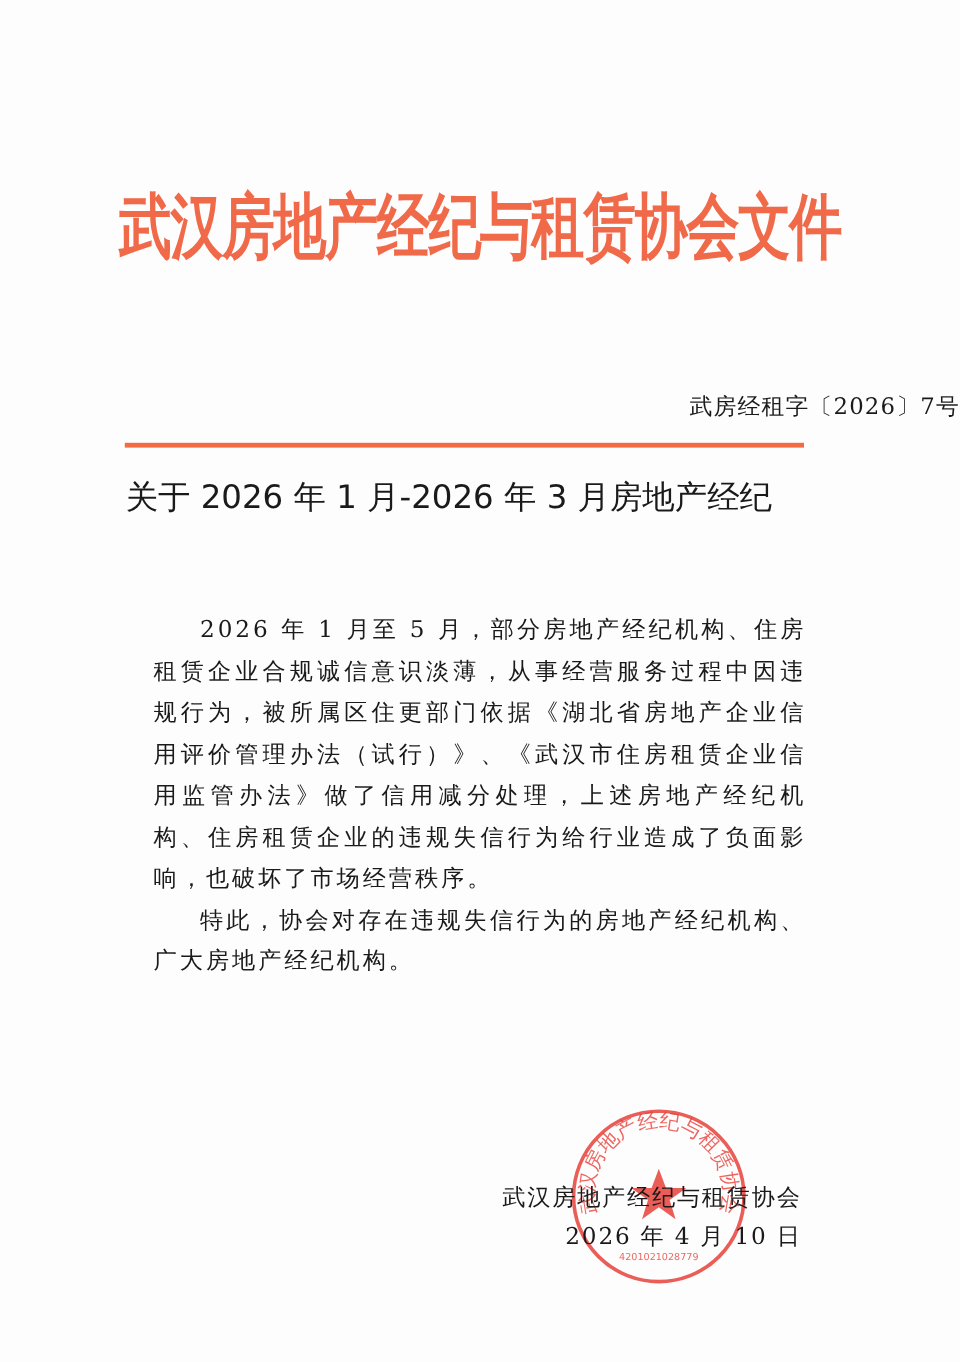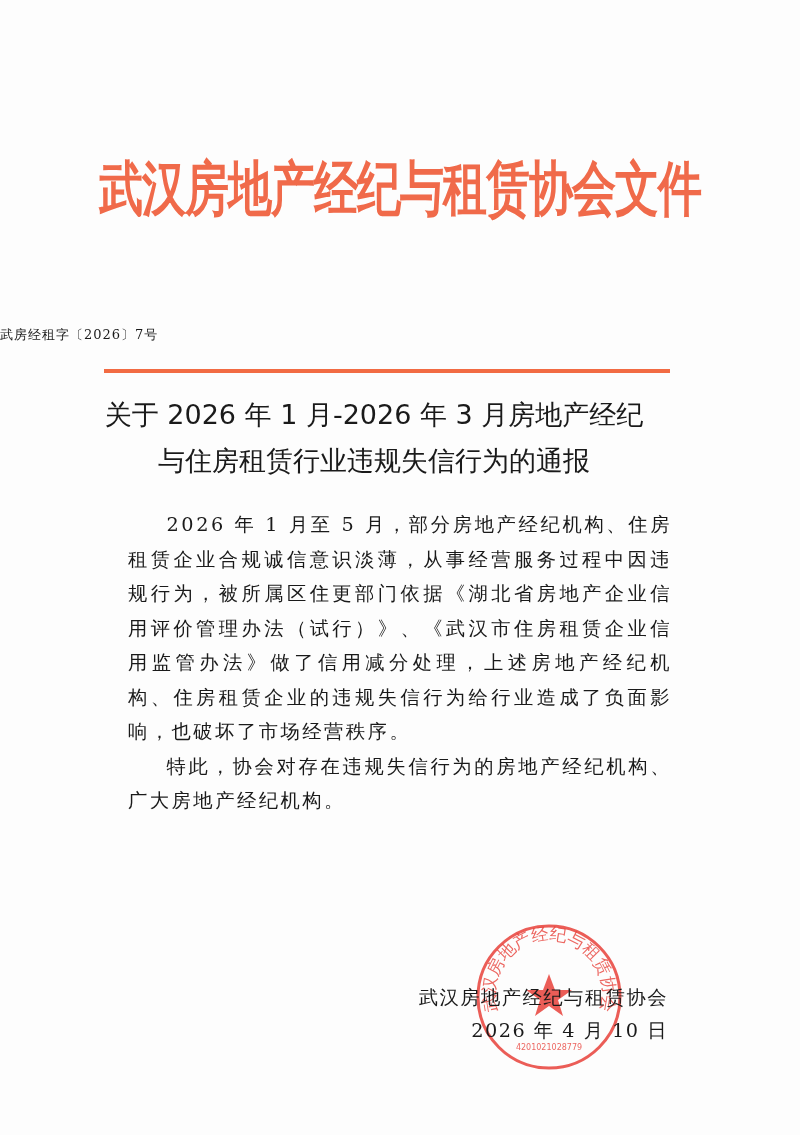--- a/index.html
+++ b/index.html
@@ -1,35 +1,34 @@
 <!DOCTYPE html>
 <html><head>
 <meta charset="utf-8">
 <style>
   html,body{margin:0;padding:0;background:#fdfdfd;}
   body{width:800px;height:1135px;position:relative;overflow:hidden;font-family:"DejaVu Serif","Liberation Serif",serif;color:#1a1a1a;}
   .header-title{position:absolute;left:0;top:150px;width:800px;text-align:center;font-family:"DejaVu Sans","Liberation Sans",sans-serif;font-weight:bold;font-size:44px;letter-spacing:-1px;color:#f06a4a;transform:scaleY(1.35);transform-origin:center top;}
-  .doc-number{position:absolute;left:0;top:326px;width:800px;text-align:left;font-size:13px;letter-spacing:1px;}
+  .doc-number{position:absolute;left:0;top:326px;width:800px;text-align:right;font-size:19px;letter-spacing:1px;}
   .red-rule{position:absolute;left:104px;top:369px;width:566px;height:4px;background:#f26b43;}
   .notice-title{position:absolute;left:0;top:392px;width:748px;text-align:center;font-family:"DejaVu Sans","Liberation Sans",sans-serif;font-size:27px;line-height:46px;}
   .body{position:absolute;left:128px;top:508px;width:544px;font-size:19.3px;line-height:34.5px;letter-spacing:2.5px;text-align:justify;}
   .body p{margin:0;text-indent:2em;}
   .sign{position:absolute;right:132px;text-align:right;font-size:19.3px;letter-spacing:1.5px;}
   .stamp{position:absolute;left:474px;top:922px;width:150px;height:150px;}
 </style>
 </head>
 <body>
 
 <div class="header-title">武汉房地产经纪与租赁协会文件</div>
 <div class="doc-number">武房经租字〔2026〕7号</div>
 <div class="red-rule"></div>
 
 <div class="notice-title">
   <div>关于 2026 年 1 月-2026 年 3 月房地产经纪</div>
-  <div>与住房租赁行业违规失信行为的通报</div>
 </div>
 
 <div class="body">
   <p>2026 年 1 月至 5 月，部分房地产经纪机构、住房租赁企业合规诚信意识淡薄，从事经营服务过程中因违规行为，被所属区住更部门依据《湖北省房地产企业信用评价管理办法（试行）》、《武汉市住房租赁企业信用监管办法》做了信用减分处理，上述房地产经纪机构、住房租赁企业的违规失信行为给行业造成了负面影响，也破坏了市场经营秩序。</p>
   <p>特此，协会对存在违规失信行为的房地产经纪机构、广大房地产经纪机构。</p>
 </div>
 
 <svg class="stamp" viewBox="0 0 150 150">
   <defs>
       <path id="arc" d="M 22 82 A 54 54 0 1 1 128 82"></path>

